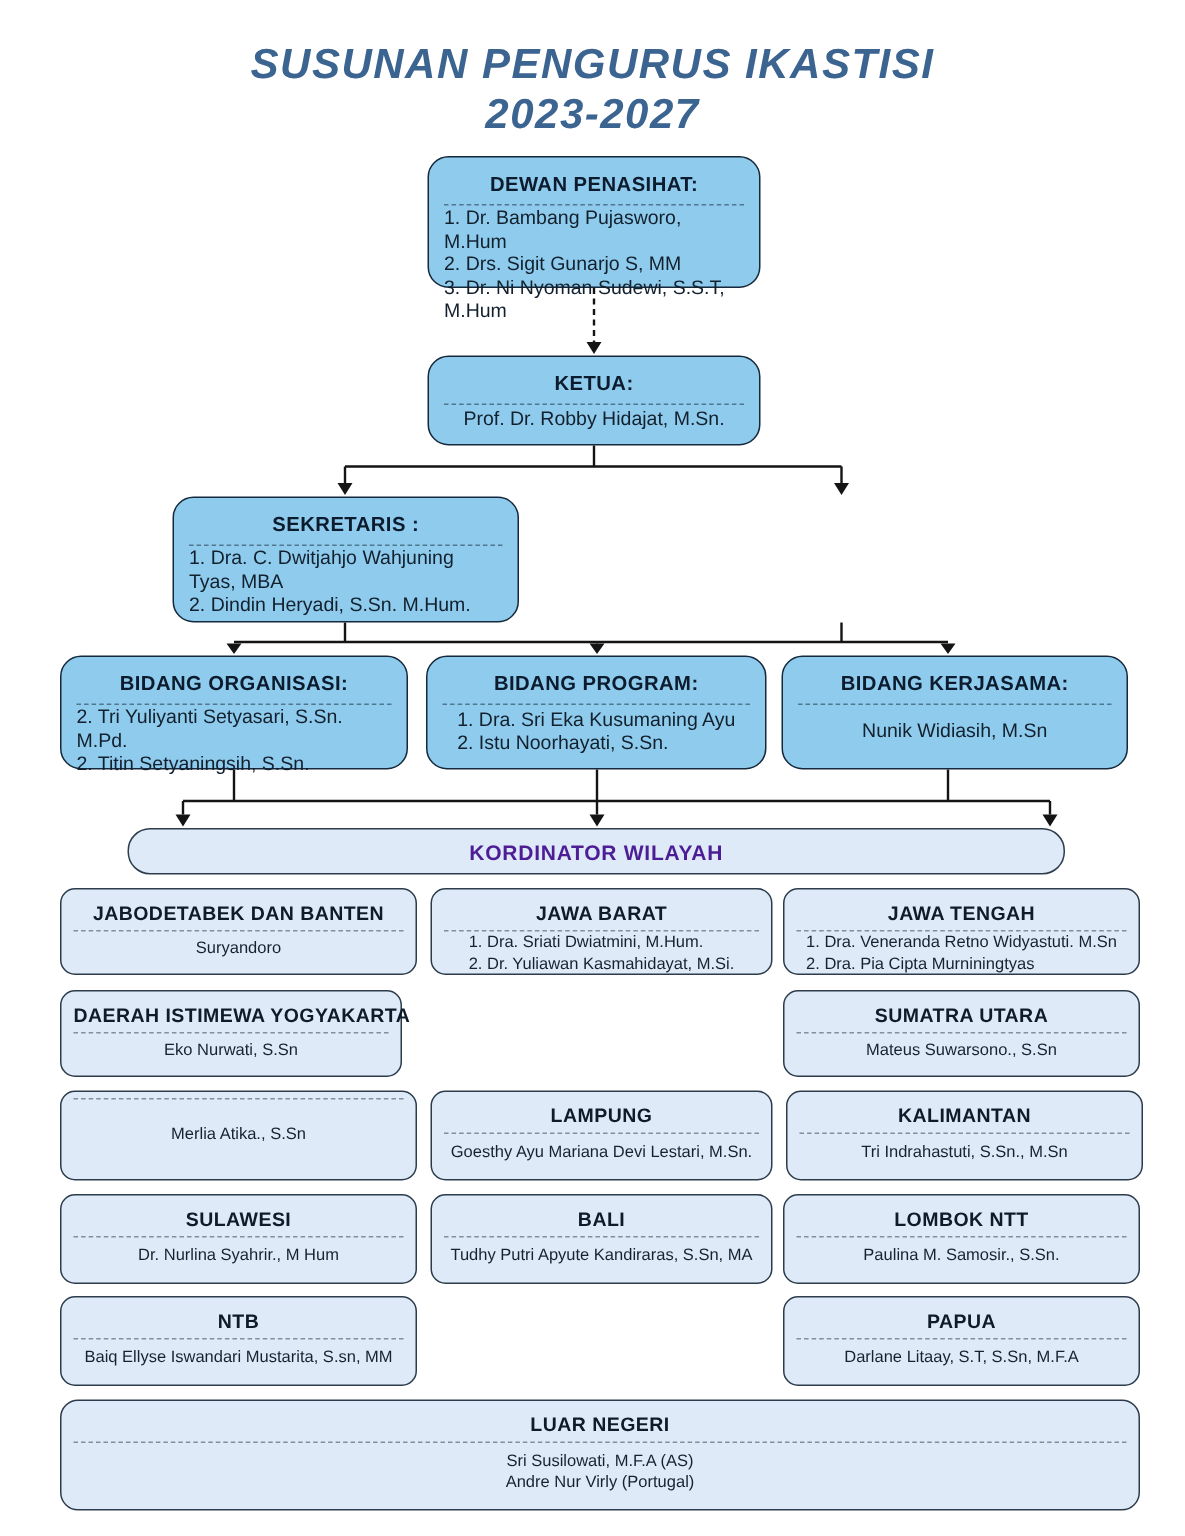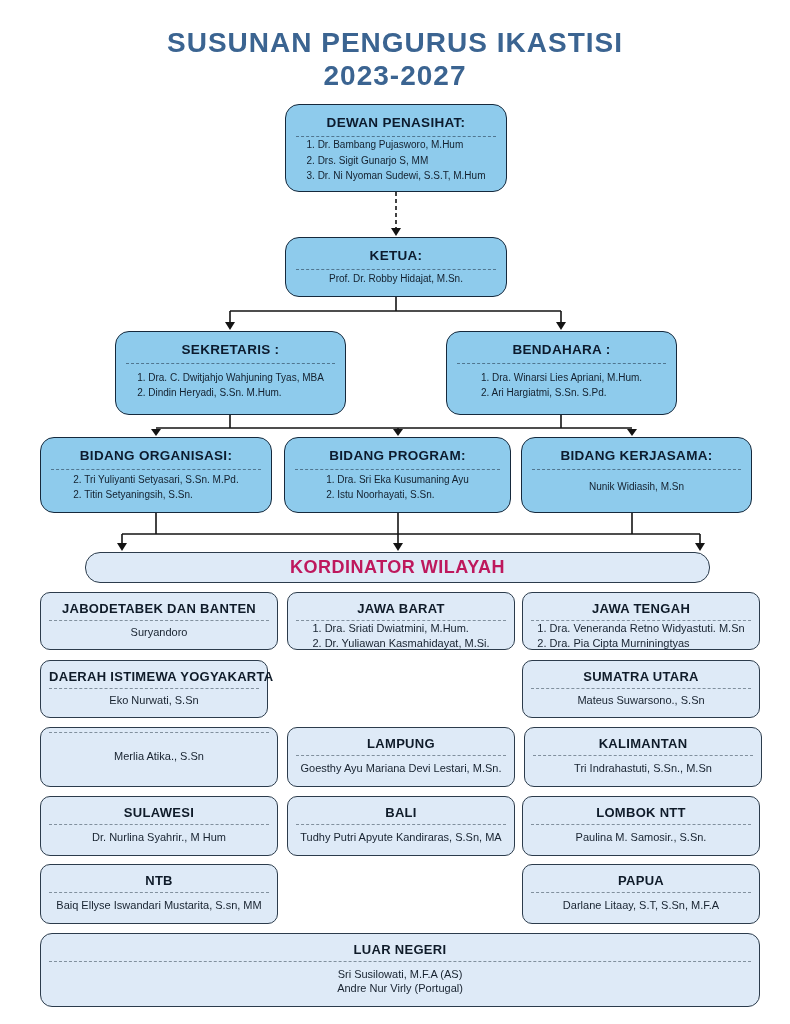--- a/index.html
+++ b/index.html
@@ -8,44 +8,44 @@
     --pale-fill:#DEEAF7;
     --line-color:#141414;
     --ink:#0c1b2e;
   }
   *{box-sizing:border-box;margin:0;padding:0;}
   html,body{background:#ffffff;}
   body{font-family:"Liberation Sans", sans-serif;}
   .page{position:relative;width:790px;height:1024px;background:#fff;overflow:hidden;}
   .title{position:absolute;top:26px;left:0;width:100%;text-align:center;
          font-size:28px;font-weight:bold;letter-spacing:1px;line-height:33px;
-         color:var(--title-color);}
+         color:var(--title-color);font-style:italic;}
   svg.connectors{position:absolute;left:0;top:0;pointer-events:none;}
 
   
   .bbox{position:absolute;background:var(--box-fill);border:1.5px solid #16293c;
         border-radius:14px;display:flex;flex-direction:column;padding:6px 10px 8px;}
   .bbox .head{text-align:center;font-weight:bold;font-size:13.5px;color:var(--ink);
               padding:4px 0 6px;letter-spacing:.3px;}
   .divider{border-top:1.4px dashed rgba(30,50,70,.55);height:0;flex:0 0 auto;}
-  .members{margin:auto;font-size:10px;color:#13202e;line-height:15.5px;}
+  .members{margin:auto;font-size:13px;color:#13202e;line-height:15.5px;}
   .members.center{text-align:center;}
   .members.list{text-align:left;}
 
   
   .rbox{position:absolute;background:var(--pale-fill);border:1.2px solid #2c3c4c;
         border-radius:10px;display:flex;flex-direction:column;padding:4px 8px 6px;}
   .rbox .head{text-align:center;font-weight:bold;font-size:13px;color:#0f1b29;
               padding:4px 0 4px;letter-spacing:.3px;white-space:nowrap;}
   .rbox .divider{border-top:1.2px dashed rgba(90,105,120,.7);}
   .rbox .members{font-size:11px;line-height:14.5px;color:#17222f;}
 
   .kbar{position:absolute;background:var(--pale-fill);border:1.2px solid #2c3c4c;
         border-radius:15px;display:flex;align-items:center;justify-content:center;
-        font-weight:bold;font-size:18px;letter-spacing:.5px;color:#be185d;}
+        font-weight:bold;font-size:14px;letter-spacing:.5px;color:#4c1d95;}
 </style>
 </head>
 <body>
 
 <div class="page">
 
   <div class="title">
     <div>SUSUNAN PENGURUS IKASTISI</div>
     <div>2023-2027</div>
   </div>
@@ -90,28 +90,20 @@
 
   <div class="bbox" style="left:115px;top:331px;width:231px;height:84px">
     <div class="head">SEKRETARIS :</div>
     <div class="divider"></div>
     <div class="members list">
         <div class="member">1. Dra. C. Dwitjahjo Wahjuning Tyas, MBA</div>
         <div class="member">2. Dindin Heryadi, S.Sn. M.Hum.</div>
       </div>
   </div>
 
-  <div class="bbox" style="left:446px;top:331px;width:231px;height:84px">
-    <div class="head">BENDAHARA :</div>
-    <div class="divider"></div>
-    <div class="members list">
-        <div class="member">1. Dra. Winarsi Lies Apriani, M.Hum.</div>
-        <div class="member">2. Ari Hargiatmi, S.Sn. S.Pd.</div>
-      </div>
-  </div>
 
   <div class="bbox" style="left:40px;top:437px;width:232px;height:76px">
     <div class="head">BIDANG ORGANISASI:</div>
     <div class="divider"></div>
     <div class="members list">
         <div class="member">2. Tri Yuliyanti Setyasari, S.Sn. M.Pd.</div>
         <div class="member">2. Titin Setyaningsih, S.Sn.</div>
       </div>
   </div>
 

